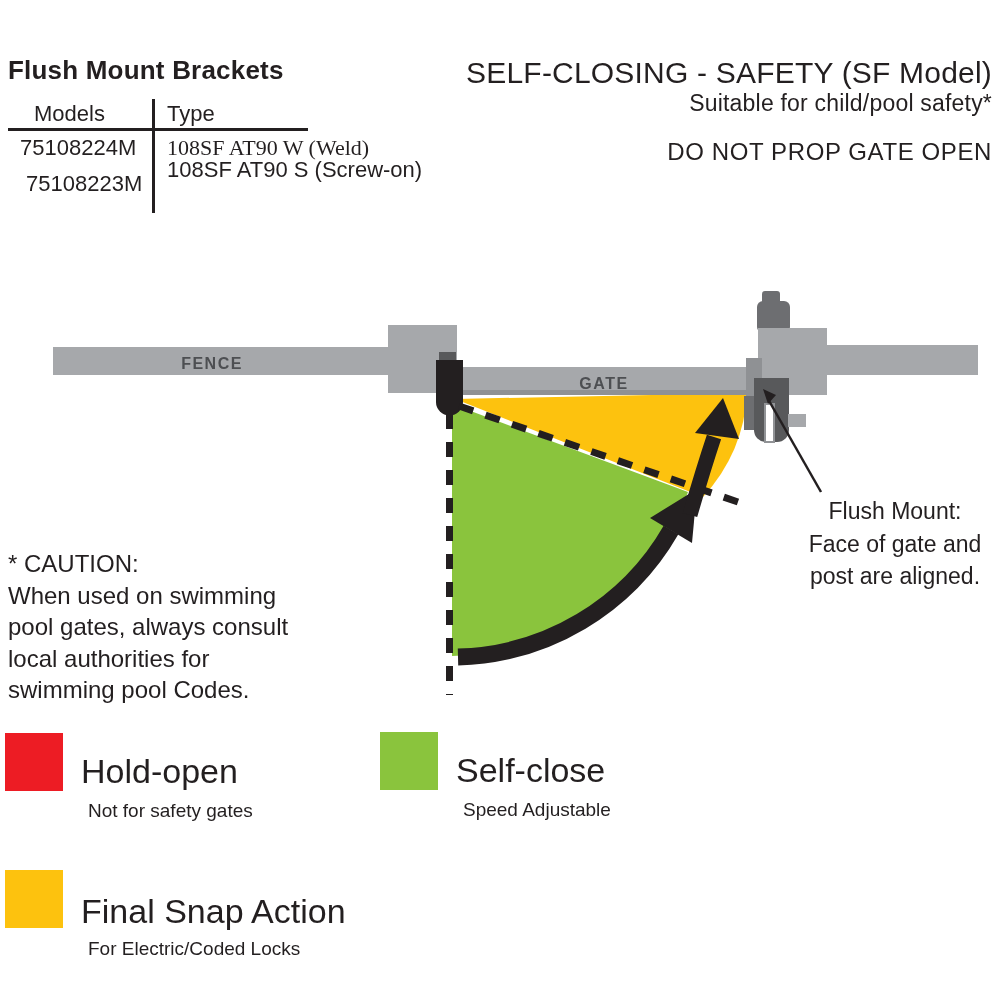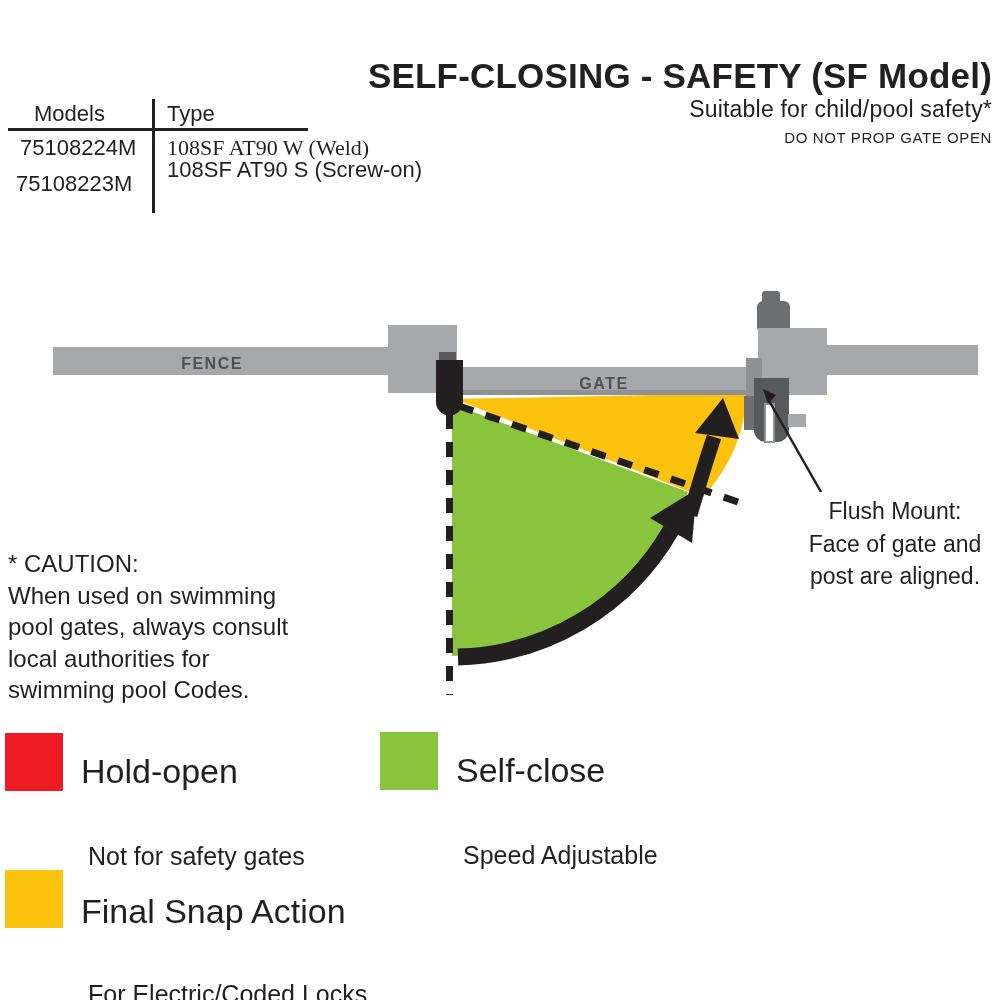--- a/index.html
+++ b/index.html
@@ -7,32 +7,32 @@
         font-family:"Liberation Sans",sans-serif;color:#231f20;}
   .abs{position:absolute;}
   
   .t-title{left:8px;top:55px;font-size:26px;font-weight:bold;letter-spacing:.2px;}
   .t-colhead{font-size:22px;}
   .t-cell{font-size:22px;white-space:nowrap;}
   .t-hline{left:8px;top:128px;width:300px;height:3px;background:#231f20;}
   .t-vline{left:152px;top:99px;width:3px;height:114px;background:#231f20;}
   
   .r-block{right:8px;top:56px;text-align:right;}
-  .r-title{font-size:35px;font-weight:bold;letter-spacing:.2px;}
+  .r-title{font-size:30px;font-weight:normal;letter-spacing:.2px;}
   .r-sub{font-size:23px;margin-top:0;letter-spacing:.2px;}
-  .r-warn{font-size:15px;margin-top:6px;letter-spacing:.6px;}
+  .r-warn{font-size:24px;margin-top:21px;letter-spacing:.6px;}
   
   .caution{left:8px;top:548px;width:320px;font-size:24px;line-height:31.5px;white-space:pre-line;}
   
   .callout{left:779px;top:495px;width:232px;text-align:center;font-size:23px;line-height:32.5px;}
   
   .legend-item{position:absolute;}
   .sw{position:absolute;left:0;top:0;width:58px;height:58px;}
   .leg-label{position:absolute;left:76px;top:21px;font-size:34px;line-height:1;white-space:nowrap;}
-  .leg-sub{position:absolute;left:83px;top:68px;font-size:25px;line-height:1;white-space:nowrap;margin-top:43px;}
+  .leg-sub{position:absolute;left:83px;top:68px;font-size:19px;line-height:1;white-space:nowrap;}
   .lg-red{left:5px;top:733px;}
   .lg-green{left:380px;top:732px;}
   .lg-yellow{left:5px;top:870px;}
   .lg-yellow .leg-label{top:24px;}
   .lg-yellow .leg-sub{top:69px;text-align:center;}
   svg.diagram{position:absolute;left:0;top:0;width:1000px;height:1000px;pointer-events:none;}
   svg text{font-family:"Liberation Sans",sans-serif;}
 </style>
 </head>
 <body>
@@ -72,29 +72,30 @@
     <path d="M690,515 Q703,470 714,437" fill="none" stroke-width="15" stroke="#231f20"></path>
     <polygon points="723,398 739,439 695,433" fill="#231f20"></polygon>
 
     <line x1="768" y1="399" x2="821" y2="492" stroke-width="2.5" fill="none" stroke="#231f20"></line>
     <polygon points="763,389 776,395 768,404" fill="#231f20"></polygon>
 
     <text x="212" y="369" text-anchor="middle" font-size="16" font-weight="bold" letter-spacing="1.5" fill="#4d4f52">FENCE</text>
     <text x="604" y="389" text-anchor="middle" font-size="16" font-weight="bold" letter-spacing="1.5" fill="#4d4f52">GATE</text>
   </svg>
 
+  <div class="abs t-title">Flush Mount Brackets</div>
 
   <div class="abs t-colhead" style="left:10px;top:101px;margin-left:24px;">Models</div>
   <div class="abs t-colhead" style="left:167px;top:101px;">Type</div>
   <div class="abs t-hline"></div>
   <div class="abs t-vline"></div>
 
   <div class="abs t-cell" style="left:20px;top:135px;">75108224M</div>
   <div class="abs t-cell" style="left:167px;top:135px;font-family:Liberation Serif, serif;">108SF AT90 W (Weld)</div>
-  <div class="abs t-cell" style="left:16px;top:171px;">75108223M</div>
+  <div class="abs t-cell" style="left:26px;top:171px;">75108223M</div>
   <div class="abs t-cell" style="left:167px;top:157px;">108SF AT90 S (Screw-on)</div>
 
   <div class="abs r-block">
     <div class="r-title">SELF-CLOSING - SAFETY (SF Model)</div>
     <div class="r-sub">Suitable for child/pool safety*</div>
     <div class="r-warn">DO NOT PROP GATE OPEN</div>
   </div>
 
   <div class="abs caution">* CAUTION:
 When used on swimming

